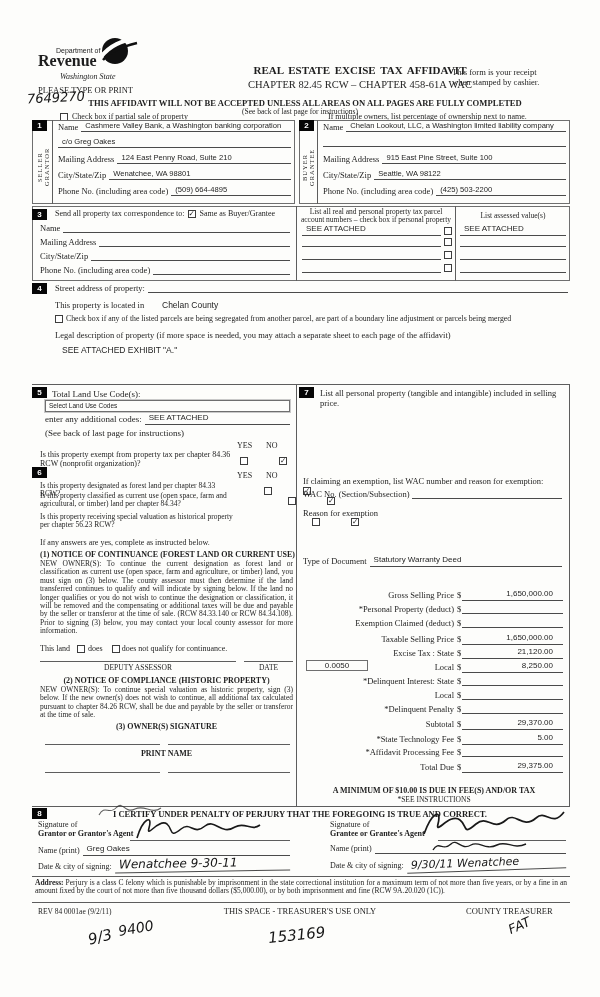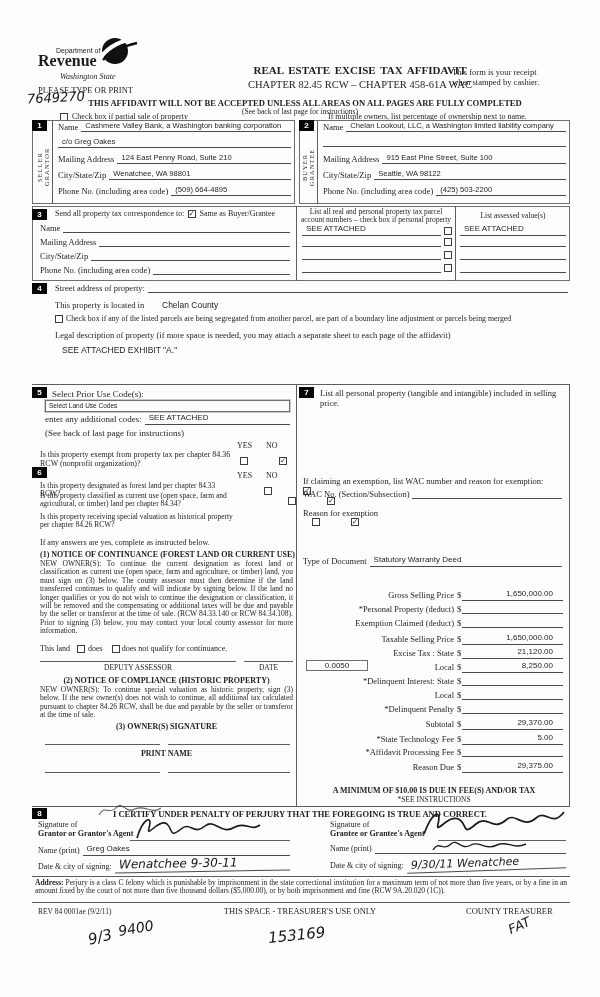--- a/index.html
+++ b/index.html
@@ -211,21 +211,21 @@
   <div class="abs sans s85" style="left:62px;top:346px">SEE ATTACHED EXHIBIT "A."</div>
 
   
   <div class="hr" style="left:32px;top:384px;width:538px"></div>
   <div class="vr" style="left:296px;top:384px;height:422px"></div>
   <div class="vr" style="left:569px;top:384px;height:422px"></div>
   <div class="hr" style="left:32px;top:806px;width:538px"></div>
 
   
   <div class="badge" style="left:32px;top:387px">5</div>
-  <span class="abs s9" style="left:52px;top:389px">Select Prior Use Code(s):</span>
+  <span class="abs s9" style="left:52px;top:389px">Total Land Use Code(s):</span>
   <div class="box" style="left:45px;top:400px;width:245px;height:12px;box-shadow:0 0 0 1px #c9c9c9">
     <span class="sans" style="font-size:6.5px;display:block;padding:1px 3px">Select Land Use Codes</span>
   </div>
   <div class="fr" style="left:45px;top:414px;width:245px;font-size:9px">
     <span class="lab">enter any additional codes:</span>
     <span class="ul typed" style="font-size:8px">SEE ATTACHED</span>
   </div>
   <span class="abs s9" style="left:45px;top:428px">(See back of last page for instructions)</span>
   <span class="abs s8" style="left:237px;top:441px">YES</span>
   <span class="abs s8" style="left:266px;top:441px">NO</span>
@@ -236,21 +236,21 @@
   
   <div class="badge" style="left:32px;top:467px">6</div>
   <span class="abs s8" style="left:237px;top:471px">YES</span>
   <span class="abs s8" style="left:266px;top:471px">NO</span>
   <div class="abs s75" style="left:40px;top:482px;width:195px">Is this property designated as forest land per chapter 84.33 RCW?</div>
   <span class="cb abs" style="left:240px;top:482px"></span>
   <span class="cb abs" style="left:267px;top:482px"><span class="mk">✓</span></span>
   <div class="abs s75" style="left:40px;top:492px;width:195px">Is this property classified as current use (open space, farm and agricultural, or timber) land per chapter 84.34?</div>
   <span class="cb abs" style="left:240px;top:492px"></span>
   <span class="cb abs" style="left:267px;top:492px"><span class="mk">✓</span></span>
-  <div class="abs s75" style="left:40px;top:513px;width:195px">Is this property receiving special valuation as historical property per chapter 84.26 RCW?</div>
+  <div class="abs s75" style="left:40px;top:513px;width:195px">Is this property receiving special valuation as historical property per chapter 56.23 RCW?</div>
   <span class="cb abs" style="left:240px;top:513px"></span>
   <span class="cb abs" style="left:267px;top:513px"><span class="mk">✓</span></span>
 
   <div class="abs s8" style="left:40px;top:538px">If any answers are yes, complete as instructed below.</div>
   <div class="abs s8 b" style="left:40px;top:550px;width:255px">(1) NOTICE OF CONTINUANCE  (FOREST LAND OR CURRENT USE)</div>
   <div class="abs s75 just" style="left:40px;top:560px;width:253px">NEW OWNER(S): To continue the current designation as forest land or classification as current use (open space, farm and agriculture, or timber) land, you must sign on (3) below. The county assessor must then determine if the land transferred continues to qualify and will indicate by signing below. If the land no longer qualifies or you do not wish to continue the designation or classification, it will be removed and the compensating or additional taxes will be due and payable by the seller or transferor at the time of sale. (RCW 84.33.140 or RCW 84.34.108). Prior to signing (3) below, you may contact your local county assessor for more information.</div>
 
   <div class="fr" style="left:40px;top:645px;width:253px;font-size:8px">
     <span class="lab">This land</span>
     <span class="cb" style="margin-left:4px"></span>
@@ -345,21 +345,21 @@
       <span class="mlab">*State Technology Fee</span>
       <span class="mdol">$</span>
       <span class="mval">5.00</span>
     </div>
   <div class="mrow" style="top:748px">
       <span class="mlab">*Affidavit Processing Fee</span>
       <span class="mdol">$</span>
       <span class="mval"></span>
     </div>
   <div class="mrow" style="top:762px">
-      <span class="mlab">Reason Due</span>
+      <span class="mlab">Total Due</span>
       <span class="mdol">$</span>
       <span class="mval">29,375.00</span>
     </div>
 
   <div class="abs ctr b s8" style="left:300px;top:786px;width:268px">A MINIMUM OF $10.00 IS DUE IN FEE(S) AND/OR TAX</div>
   <div class="abs ctr s75" style="left:300px;top:796px;width:268px">*SEE INSTRUCTIONS</div>
 
   
   <div class="badge" style="left:32px;top:808px">8</div>
   <div class="abs ctr b s85" style="left:60px;top:810px;width:480px">I CERTIFY UNDER PENALTY OF PERJURY THAT THE FOREGOING IS TRUE AND CORRECT.</div>

